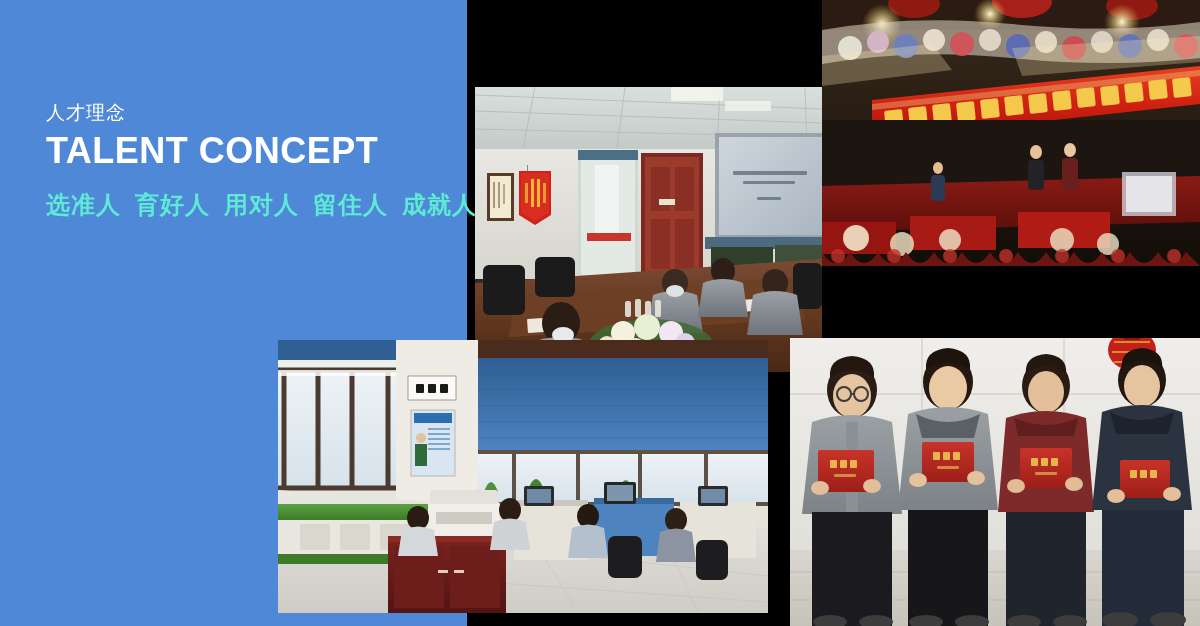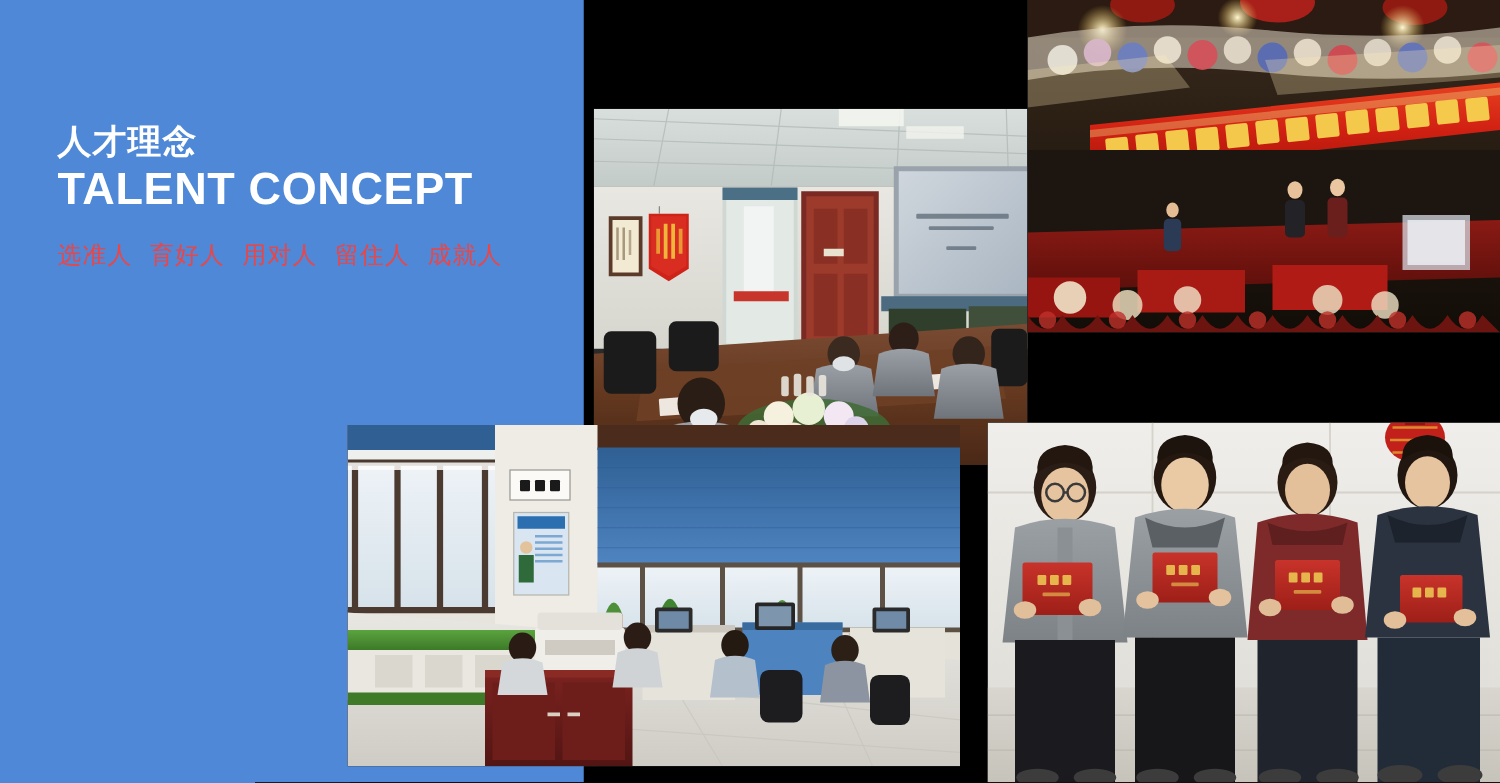--- a/index.html
+++ b/index.html
@@ -39,40 +39,40 @@
 
   .headline-block {
     position: absolute;
     left: 46px;
     top: 96px;
     width: 400px;
     z-index: 40;
   }
   .title-cn {
     color: #FFFFFF;
-    font-size: 27px;
-    font-weight: 700;
+    font-size: 19px;
+    font-weight: 400;
     letter-spacing: 1px;
     line-height: 34px;
     margin: 0 0 4px 0;
     white-space: nowrap;
   }
   .title-en {
     color: #FFFFFF;
     font-size: 36px;
     font-weight: 700;
     letter-spacing: 0.5px;
     line-height: 34px;
     margin: 0;
     white-space: nowrap;
   }
   .subtitle-cn {
-    color: #ef4444;
-    font-size: 19px;
-    font-weight: 400;
+    color: #5eead4;
+    font-size: 24px;
+    font-weight: 700;
     line-height: 30px;
     margin: 22px 0 0 0;
     letter-spacing: 1px;
     white-space: nowrap;
   }
   .subtitle-cn .word { margin-right: 14px; }
   .subtitle-cn .word:last-child { margin-right: 0; }
 
   
   .photo {

